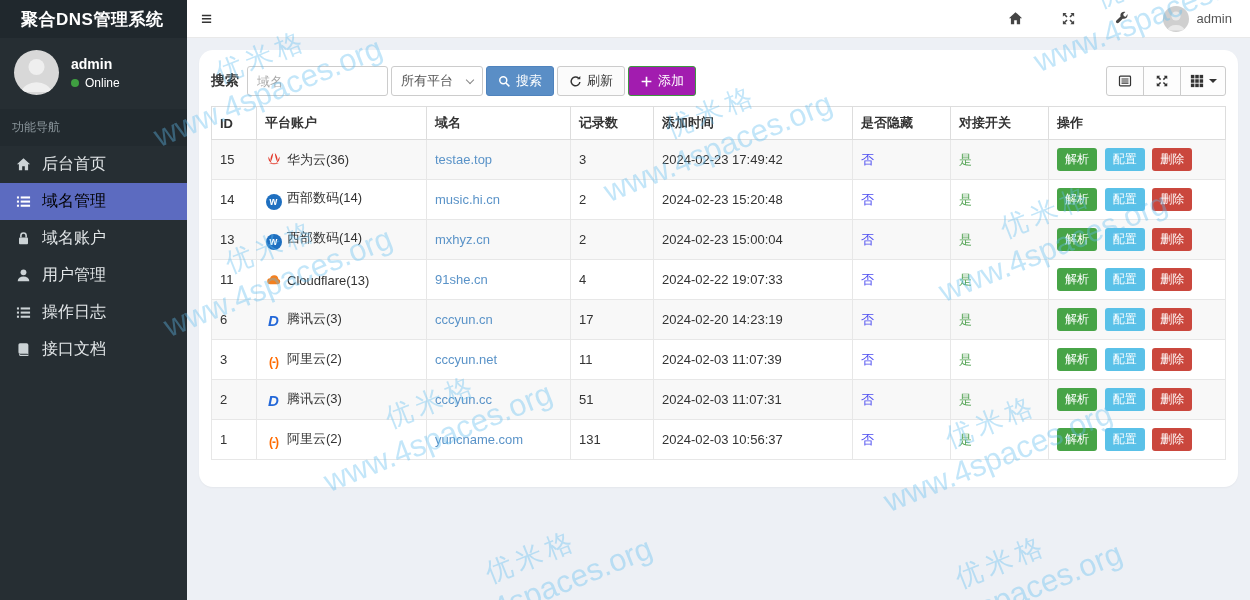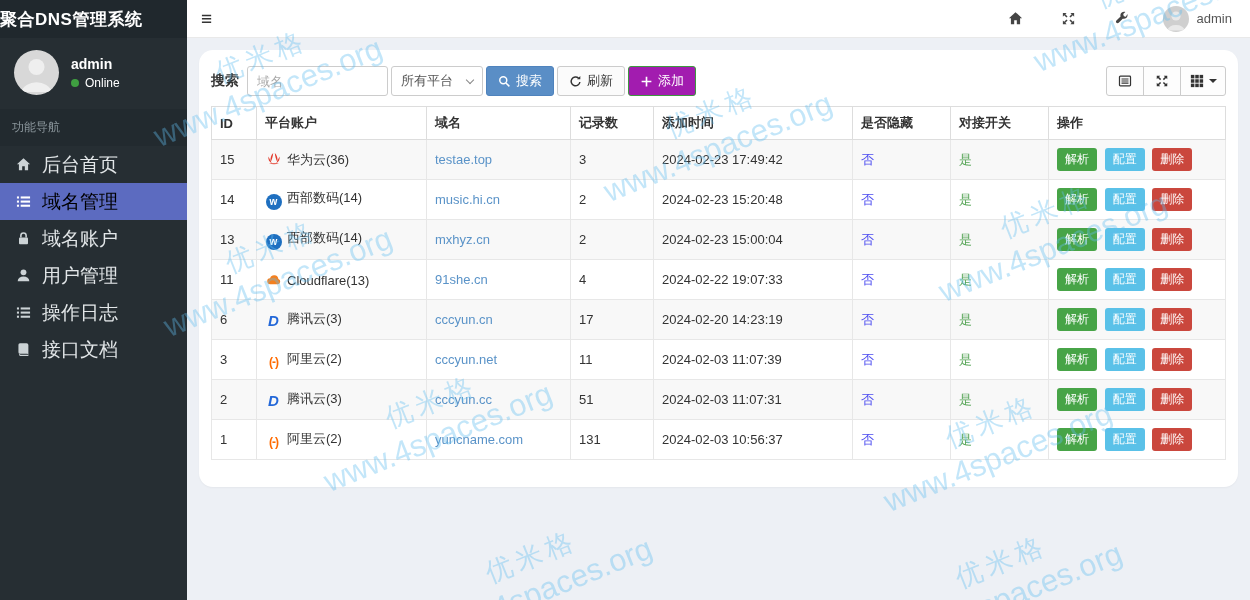--- a/index.html
+++ b/index.html
@@ -2,30 +2,30 @@
 <html><head>
 <meta charset="utf-8">
 <style>
   * { margin:0; padding:0; box-sizing:border-box; }
   html,body { width:1250px; height:600px; }
   body { font-family:"Liberation Sans","DejaVu Sans",sans-serif; background:#edf0f5; overflow:hidden; }
   #app { position:relative; width:1250px; height:600px; overflow:hidden; }
 
   
   .sidebar { position:absolute; left:0; top:0; width:187px; height:600px; background:#262e33; z-index:2; }
-  .logo { height:38px; background:#20282d; color:#fff; font-size:17px; font-weight:bold; display:flex; align-items:center; letter-spacing:0.5px; }
+  .logo { height:38px; background:#20282d; color:#fff; font-size:17px; font-weight:bold; display:flex; align-items:center; padding-left:21px; letter-spacing:0.5px; }
   .user-panel { display:flex; align-items:center; padding:12px 14px 14px 14px; }
   .avatar { width:45px; height:45px; border-radius:50%; background:#d8d8d8; position:relative; overflow:hidden; flex:0 0 auto; }
   .avatar svg { position:absolute; left:0; top:0; width:100%; height:100%; }
   .user-meta { margin-left:12px; }
   .user-name { color:#fff; font-size:14px; font-weight:bold; margin-bottom:4px; }
   .user-status { color:#fff; font-size:12px; display:flex; align-items:center; }
   .dot { width:8px; height:8px; border-radius:50%; background:#3f9f41; display:inline-block; margin-right:6px; }
   .section-label { color:#8b969c; font-size:12px; padding:10px 12px 10px 12px; background:#222a2f; }
-  .nav-item { height:37px; display:flex; align-items:center; padding-left:16px; color:#e2e6e8; font-size:19px; cursor:pointer; }
+  .nav-item { height:37px; display:flex; align-items:center; padding-left:16px; color:#e2e6e8; font-size:16px; cursor:pointer; }
   .nav-item .nav-icon { width:16px; height:16px; margin-right:10px; color:#ccd3d6; flex:0 0 auto; }
   .nav-item .nav-icon svg { width:15px; height:15px; display:block; }
   .nav-item.active { background:#5c6bc0; color:#000000; }
   .nav-item.active .nav-icon { color:#fff; }
 
   
   .navbar { position:absolute; left:187px; top:0; right:0; height:38px; background:#fff; border-bottom:1px solid #e9e9e9; display:flex; align-items:center; z-index:2; }
   .hamburger { font-size:19px; color:#333; padding:0 14px; cursor:pointer; background:none; border:none; line-height:38px; font-family:inherit; }
   .nav-right { margin-left:auto; display:flex; align-items:center; padding-right:18px; }
   .nav-icon-btn { background:none; border:none; cursor:pointer; color:#444; padding:0; margin-left:38px; display:flex; align-items:center; }

